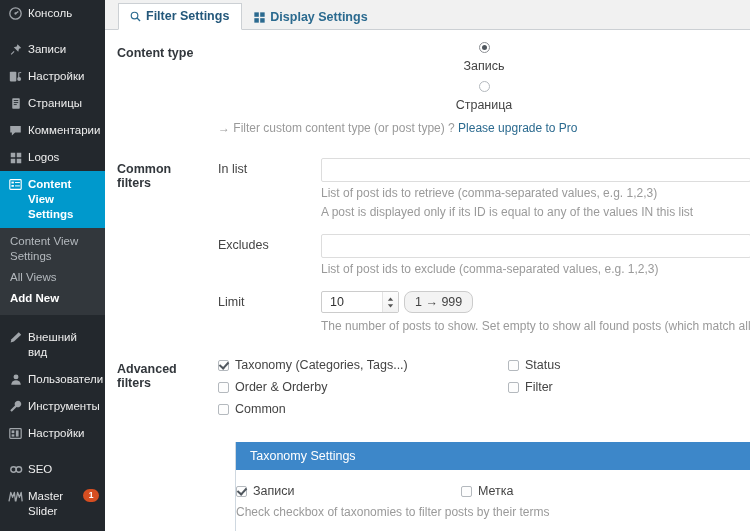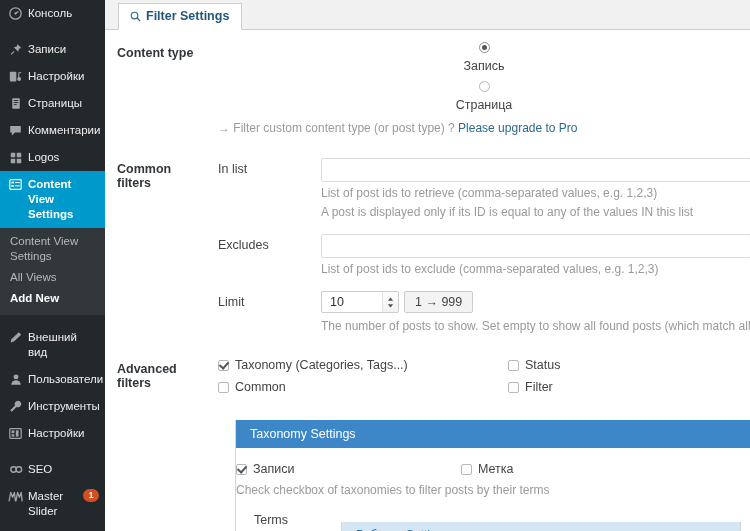--- a/index.html
+++ b/index.html
@@ -108,21 +108,21 @@
     display:flex;align-items:center;box-sizing:border-box;
   }
   .spin .val{flex:1;padding-left:8px;font-size:12.5px;color:#333;}
   .spin .arrows{
     width:15px;height:20px;display:flex;flex-direction:column;
     align-items:center;justify-content:center;border-left:1px solid #e3e3e3;
     background:linear-gradient(#fdfdfd,#f2f2f2);color:#666;font-size:6px;line-height:6px;
   }
   .rangebtn{
     margin-left:5px;height:22px;line-height:20px;padding:0 10px;
-    border:1px solid #ccc;border-radius:2px;background:#f3f3f3;
+    border:1px solid #ccc;border-radius:8px;background:#f3f3f3;
     font-size:12.5px;color:#444;box-sizing:border-box;
   }
 
   
   .cbline{display:flex;align-items:center;gap:6px;margin-bottom:8px;font-size:12.5px;color:#444;}
   .cb{
     width:11px;height:11px;border:1px solid #b4b9be;background:#fdfdfd;
     box-sizing:border-box;display:inline-block;position:relative;border-radius:2px;
   }
   .cb.checked:after{
@@ -325,20 +325,31 @@
 
     <div class="tabbar">
       <div class="tab active">
         <span class="t-ico">
           <svg width="11" height="11" viewBox="0 0 16 16">
               <circle cx="6.6" cy="6.6" r="4.8" fill="none" stroke="currentColor" stroke-width="1.7"></circle>
               <path d="M10.3 10.3 L14.6 14.6" stroke="currentColor" stroke-width="1.9"></path>
             </svg>
         </span>
         <span>Filter Settings</span>
+      </div>
+      <div class="tab">
+        <span class="t-ico">
+          <svg width="11" height="11" viewBox="0 0 16 16">
+              <rect x="0.5" y="0.5" width="6.5" height="6.5" fill="currentColor"></rect>
+              <rect x="9" y="0.5" width="6.5" height="6.5" fill="currentColor"></rect>
+              <rect x="0.5" y="9" width="6.5" height="6.5" fill="currentColor"></rect>
+              <rect x="9" y="9" width="6.5" height="6.5" fill="currentColor"></rect>
+            </svg>
+        </span>
+        <span>Display Settings</span>
       </div>
     </div>
 
     <div class="panel">
 
       <div class="row">
         <div class="row-label">Content type</div>
         <div class="row-body">
           <div class="radio-line">
             <span class="radio checked"></span>
@@ -398,20 +409,24 @@
       </div>
 
       <div class="row" style="margin-top:12px;">
         <div class="row-label">Advanced filters</div>
         <div class="row-body">
           <div class="adv-cols">
             <div class="adv-col">
               <div class="cbline">
                 <span class="cb checked"></span>
                 <span>Taxonomy (Categories, Tags...)</span>
+              </div>
+              <div class="cbline">
+                <span class="cb"></span>
+                <span>Order &amp; Orderby</span>
               </div>
               <div class="cbline">
                 <span class="cb"></span>
                 <span>Common</span>
               </div>
             </div>
             <div class="adv-col second">
               <div class="cbline">
                 <span class="cb"></span>
                 <span>Status</span>

